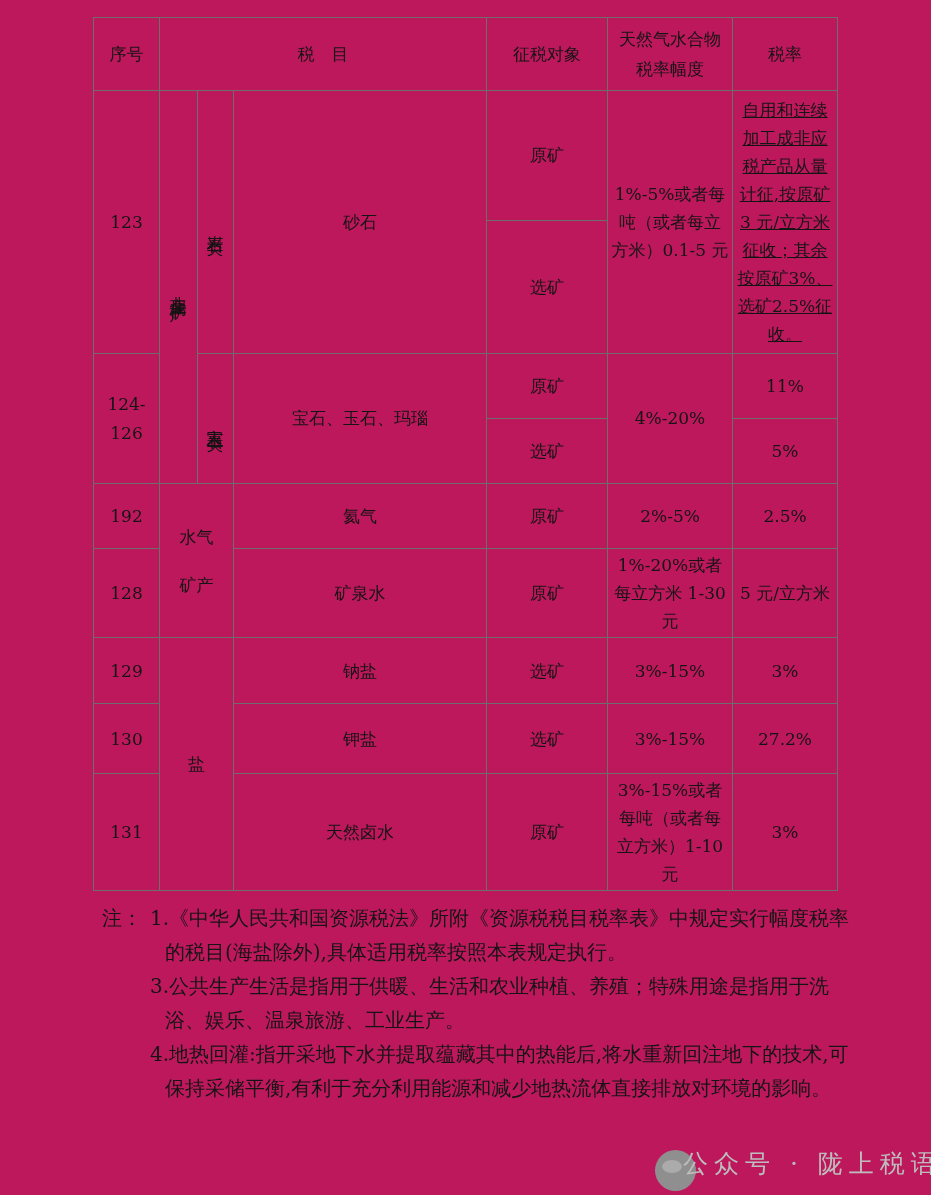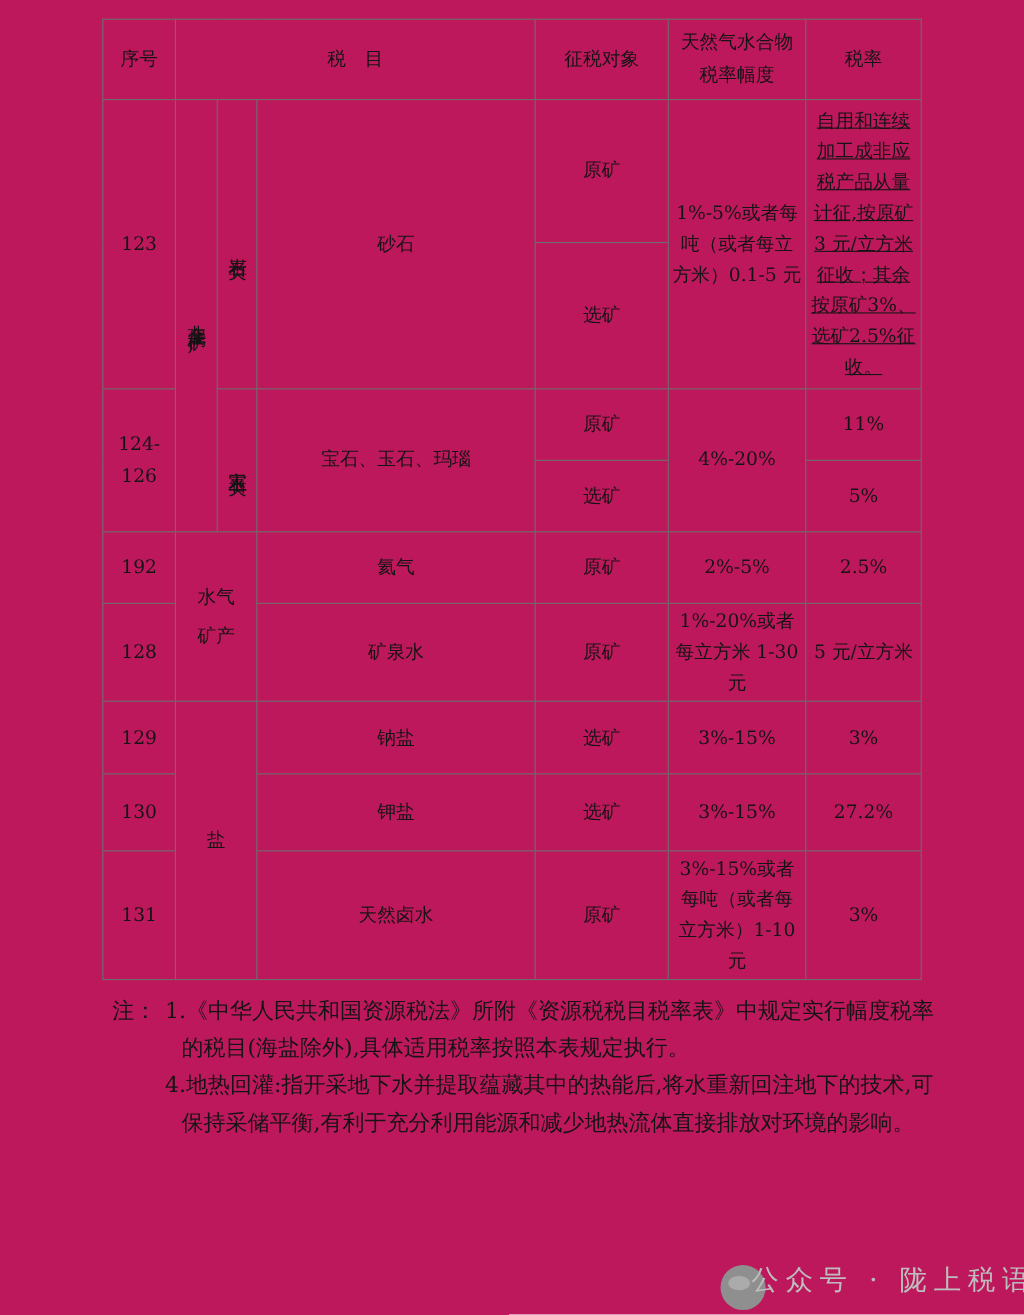--- a/index.html
+++ b/index.html
@@ -9,21 +9,21 @@
   
   table.tax{position:absolute;left:93px;top:17px;width:744px;border-collapse:collapse;
             table-layout:fixed;z-index:2;}
   .tax th,.tax td{border:1px solid #6d6d6d;font-weight:normal;font-size:17px;
             text-align:center;vertical-align:middle;padding:2px 3px;line-height:1.65;
             overflow:hidden;word-break:break-word;}
   .tax th{line-height:30px;}
   .rng-multi{text-align:left;font-size:16px;line-height:29px;padding:2px 3px;margin-left:12px;}
   .rate-long{text-align:left;font-size:16.5px;line-height:29px;padding:2px 1px 2px 3px;text-decoration:underline;}
   .vert span{writing-mode:vertical-rl;display:inline-block;letter-spacing:2px;}
-  .wrap2 span{display:inline-block;width:38px;line-height:36px;}
+  .wrap2 span{display:inline-block;width:38px;line-height:48px;}
 
   
   .notes{position:absolute;left:102px;top:901px;width:762px;font-size:20px;
          line-height:34px;z-index:2;}
   .notes-label{position:absolute;left:0;top:0;}
   .notes-items{margin-left:28px;width:734px;}
   .note-item{padding-left:15px;text-indent:-15px;margin-left:20px;}
 
   
   .wm{position:absolute;left:655px;top:1145px;z-index:1;}
@@ -134,20 +134,21 @@
       <td class="rng-multi">3%-15%或者每吨（或者每立方米）1-10 元</td>
       <td>3%</td>
     </tr>
   </tbody>
     </table>
 
   <div class="notes">
     <span class="notes-label">注：</span>
     <div class="notes-items">
       <div class="note-item">1.《中华人民共和国资源税法》所附《资源税税目税率表》中规定实行幅度税率的税目(海盐除外),具体适用税率按照本表规定执行。</div>
+      <div class="note-item">3.公共生产生活是指用于供暖、生活和农业种植、养殖；特殊用途是指用于洗浴、娱乐、温泉旅游、工业生产。</div>
       <div class="note-item">4.地热回灌:指开采地下水并提取蕴藏其中的热能后,将水重新回注地下的技术,可保持采储平衡,有利于充分利用能源和减少地热流体直接排放对环境的影响。</div>
     </div>
   </div>
 
   <div class="wm">
     <div class="wm-logo"></div>
     <div class="wm-text">公众号 · 陇上税语</div>
   </div>
 
 </div>

